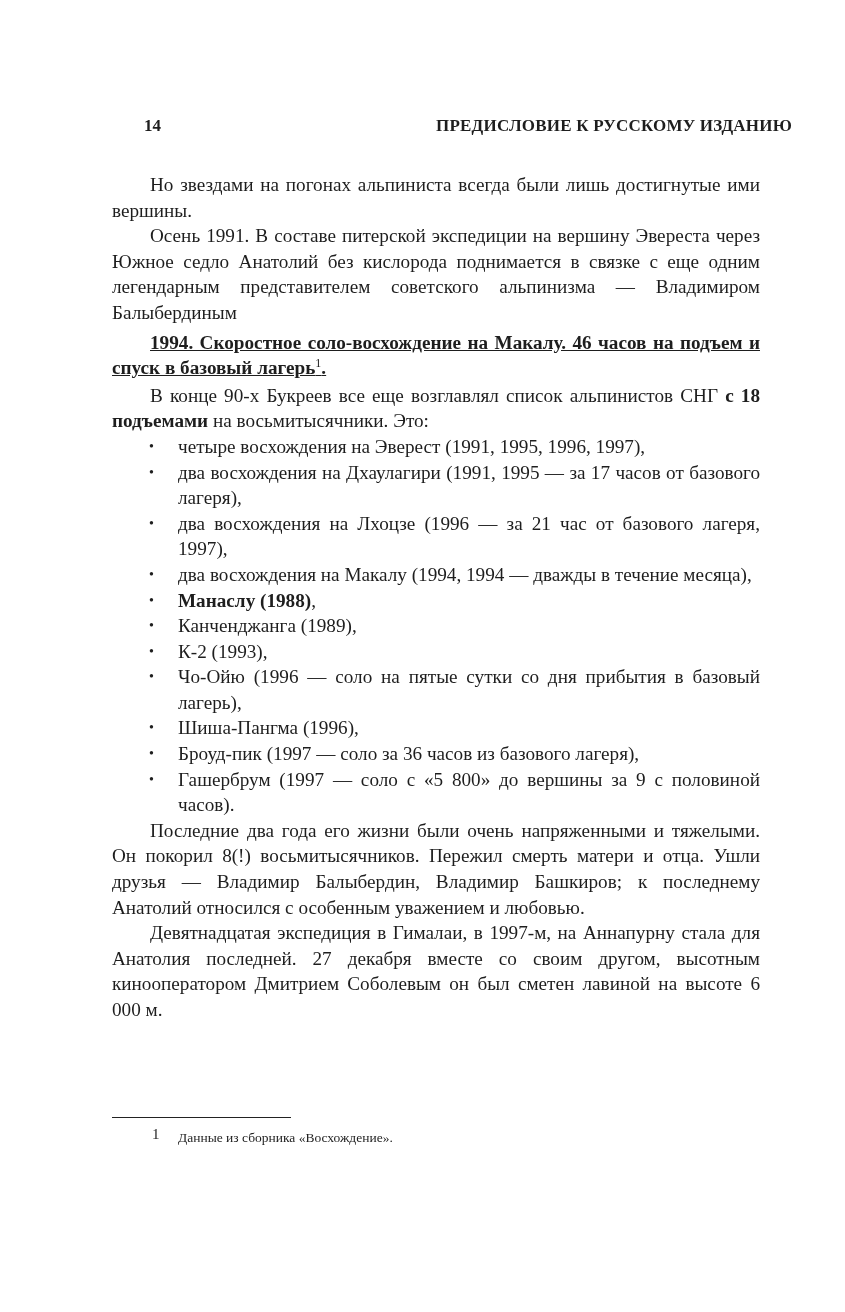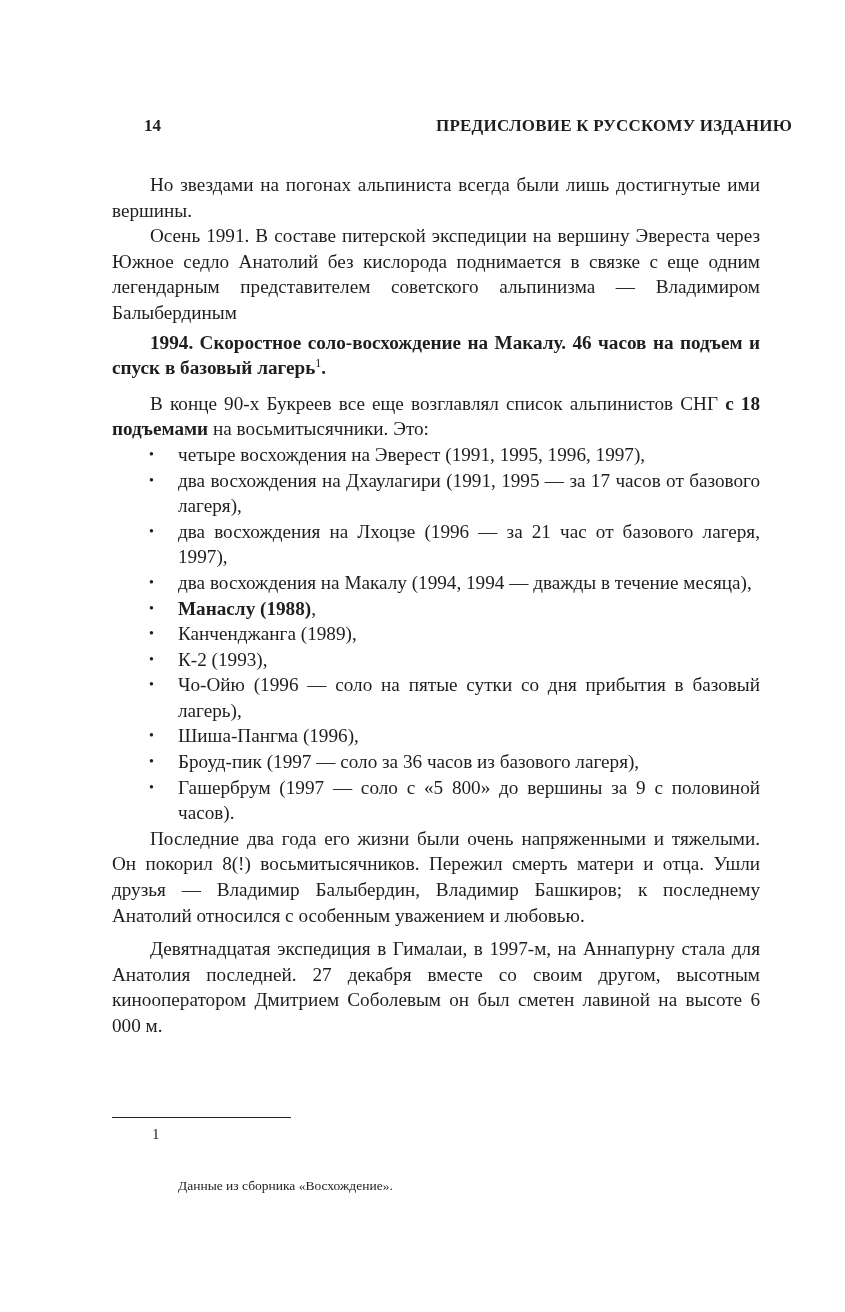--- a/index.html
+++ b/index.html
@@ -6,30 +6,30 @@
   body { width: 845px; height: 1312px; position: relative; overflow: hidden;
          font-family: "Liberation Serif", "DejaVu Serif", serif; color: #1e1e1e; }
   .page { position: absolute; left: 112px; top: 0; width: 648px; }
   .running-head { position: absolute; top: 116px; left: 0; width: 648px; height: 24px;
                   font-size: 17px; font-weight: bold; margin-left: 32px; }
   .running-head .num { position: absolute; left: 0; top: 0; }
   .running-head .title { position: absolute; right: 0; top: 0; letter-spacing: 0.2px; text-align: right; }
   .body-text { position: absolute; top: 172px; left: 0; width: 648px;
                font-size: 19.2px; line-height: 25.6px; }
   p { margin: 0; text-align: justify; text-indent: 38px; }
-  p.bold-para { font-weight: bold; margin-top: 4px; margin-bottom: 10px; }
+  p.bold-para { font-weight: bold; margin-top: 4px; margin-bottom: 2px; text-decoration: underline; }
   sup { font-size: 12px; vertical-align: 7px; line-height: 0; font-weight: normal; }
   ul { list-style: none; margin: 0; padding: 0 0 0 66px; }
   li { position: relative; text-align: justify; }
   li .bullet { position: absolute; left: -29px; top: 0; font-size: 14px; }
   b { font-weight: bold; }
   .footnote-rule { position: absolute; left: 0; top: 1117px; width: 179px; height: 1px; background: #222; }
   .footnote { position: absolute; left: 0; top: 1125px; width: 648px; font-size: 13.5px; line-height: 18px; }
   .footnote .fn-num { position: absolute; left: 40px; top: 0; font-size: 15px; }
-  .footnote .fn-text { position: absolute; left: 66px; top: 4px; margin-top: 48px; }
+  .footnote .fn-text { position: absolute; left: 66px; top: 4px; }
 </style>
 </head>
 <body>
 
 <div class="page">
 
   <div class="running-head">
     <span class="num">14</span>
     <span class="title">ПРЕДИСЛОВИЕ К РУССКОМУ ИЗДАНИЮ</span>
   </div>
@@ -48,21 +48,21 @@
       <li><span class="bullet">•</span><b>Манаслу (1988)</b><span>,</span></li>
       <li><span class="bullet">•</span><span>Канченджанга (1989),</span></li>
       <li><span class="bullet">•</span><span>К-2 (1993),</span></li>
       <li><span class="bullet">•</span><span>Чо-Ойю (1996 — соло на пятые сутки со дня прибытия в базовый лагерь),</span></li>
       <li><span class="bullet">•</span><span>Шиша-Пангма (1996),</span></li>
       <li><span class="bullet">•</span><span>Броуд-пик (1997 — соло за 36 часов из базового лагеря),</span></li>
       <li><span class="bullet">•</span><span>Гашербрум (1997 — соло с «5 800» до вершины за 9 с половиной часов).</span></li>
     </ul>
 
     <p>Последние два года его жизни были очень напряженными и тяжелыми. Он покорил 8(!) восьмитысячников. Пережил смерть матери и отца. Ушли друзья — Владимир Балыбердин, Владимир Башкиров; к последнему Анатолий относился с особенным уважением и любовью.</p>
-    <p style="margin-top:8px;">Девятнадцатая экспедиция в Гималаи, в 1997-м, на Аннапурну стала для Анатолия последней. 27 декабря вместе со своим другом, высотным кинооператором Дмитрием Соболевым он был сметен лавиной на высоте 6 000 м.</p>
+    <p style="margin-top:0;">Девятнадцатая экспедиция в Гималаи, в 1997-м, на Аннапурну стала для Анатолия последней. 27 декабря вместе со своим другом, высотным кинооператором Дмитрием Соболевым он был сметен лавиной на высоте 6 000 м.</p>
   </div>
 
   <div class="footnote-rule"></div>
   <div class="footnote">
     <span class="fn-num">1</span>
     <span class="fn-text">Данные из сборника «Восхождение».</span>
   </div>
 </div>
 
 </body></html>

